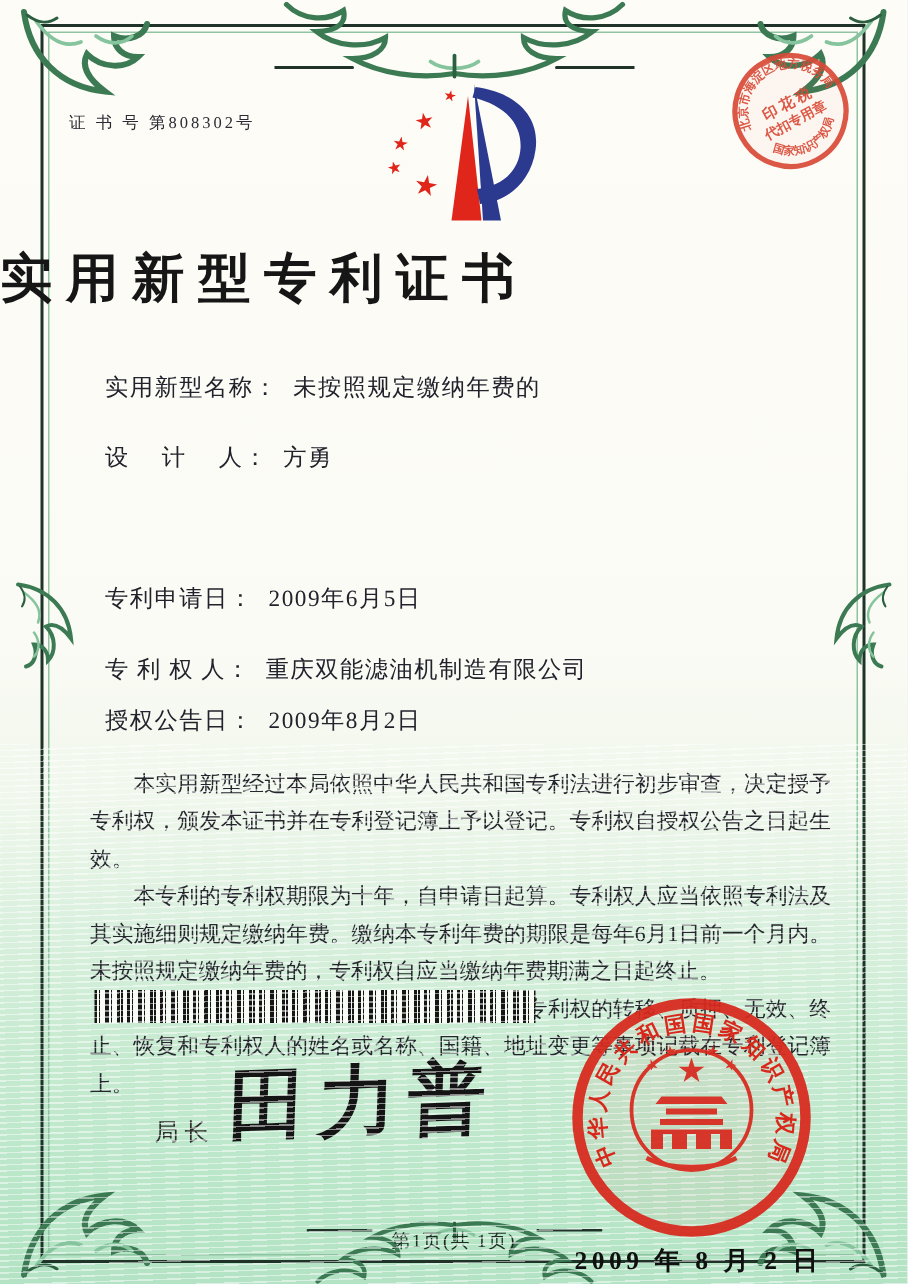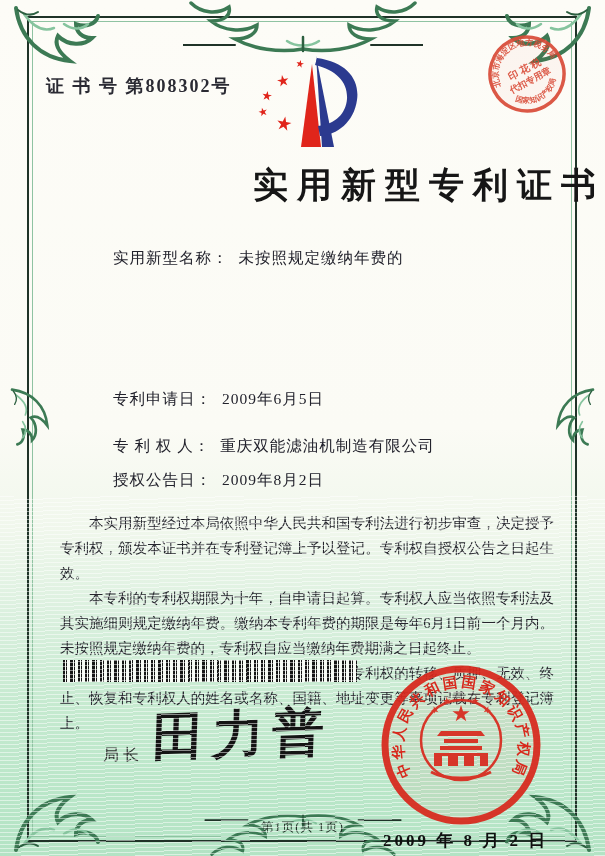--- a/index.html
+++ b/index.html
@@ -14,26 +14,26 @@
     background:linear-gradient(180deg,#fdfcf7 0%,#fbfbf5 50%,#f0f7ec 62%,#daf0de 72%,#c6ead0 82%,#b9e6c8 93%,#b3e3c4 100%);
   }
   .page::after{
     content:"";position:absolute;left:0;right:0;top:58%;bottom:0;pointer-events:none;
     background:repeating-linear-gradient(178deg,rgba(255,255,255,.5) 0 1px,rgba(255,255,255,0) 1px 4px);
   }
   .frame-outer{position:absolute;top:16px;left:27px;right:28px;bottom:14px;border:2px solid #1f3328;pointer-events:none;}
   .frame-inner{position:absolute;top:21px;left:32px;right:33px;bottom:19px;border:1px solid #8fc3a2;pointer-events:none;}
 
   .abs{position:absolute;}
-  .cert-no{top:74px;left:46px;font-size:18px;letter-spacing:2px;color:#2a2a33;font-weight:bold;}
+  .cert-no{top:74px;left:46px;font-size:11px;letter-spacing:2px;color:#2a2a33;}
   .logo-box{top:50px;left:254px;width:104px;height:102px;}
-  .title{top:162px;left:0;width:100%;text-align:right;font-size:35px;font-weight:bold;letter-spacing:9px;color:#161616;}
+  .title{top:162px;left:0;width:100%;text-align:left;font-size:35px;font-weight:bold;letter-spacing:9px;color:#161616;}
 
   .field{left:70px;font-size:15.5px;color:#22222c;white-space:nowrap;}
-  .flabel{letter-spacing:1px;margin-left:43px;}
+  .flabel{letter-spacing:1px;}
   .fvalue{margin-left:10px;letter-spacing:1px;}
   .f0{top:248px;} .f1{top:295px;} .f2{top:342px;} .f3{top:389px;} .f4{top:436px;} .f5{top:470px;}
 
   .body-text{top:511px;left:60px;width:494px;font-size:14.5px;line-height:25px;text-align:justify;color:#26262e;}
   .body-text p{margin:0;text-indent:2em;}
 
   .barcode{top:660px;left:63px;width:294px;height:22px;
     background:repeating-linear-gradient(90deg,
       #161616 0 2px,#f6fbf4 2px 3px,#161616 3px 4px,#f6fbf4 4px 7px,
       #161616 7px 10px,#f6fbf4 10px 11px,#161616 11px 12px,#f6fbf4 12px 15px,
@@ -149,20 +149,21 @@
       <g fill="#2b3a8f">
         <path d="M62,6 L80,97 L68,97 Z"></path>
         <path d="M63,8 C93,12 106,30 103,50 C100,72 83,85 66,86 L64,76 C82,74 92,63 93,49 C94,33 83,20 61,15 Z"></path>
       </g>
     </svg>
   </div>
 
   <div class="abs title">实用新型专利证书</div>
 
   <div class="abs field f0"><span class="flabel">实用新型名称：</span><span class="fvalue">未按照规定缴纳年费的</span></div>
+  <div class="abs field f1"><span class="flabel">设　 计　 人：</span><span class="fvalue">方勇</span></div>
   <div class="abs field f3"><span class="flabel">专利申请日：</span><span class="fvalue">2009年6月5日</span></div>
   <div class="abs field f4"><span class="flabel">专 利 权 人：</span><span class="fvalue">重庆双能滤油机制造有限公司</span></div>
   <div class="abs field f5"><span class="flabel">授权公告日：</span><span class="fvalue">2009年8月2日</span></div>
 
   <div class="abs body-text">
     <p>本实用新型经过本局依照中华人民共和国专利法进行初步审查，决定授予专利权，颁发本证书并在专利登记簿上予以登记。专利权自授权公告之日起生效。</p>
     <p>本专利的专利权期限为十年，自申请日起算。专利权人应当依照专利法及其实施细则规定缴纳年费。缴纳本专利年费的期限是每年6月1日前一个月内。未按照规定缴纳年费的，专利权自应当缴纳年费期满之日起终止。</p>
     <p>专利证书记载专利权登记时的法律状况。专利权的转移、质押、无效、终止、恢复和专利权人的姓名或名称、国籍、地址变更等事项记载在专利登记簿上。</p>
   </div>
 

